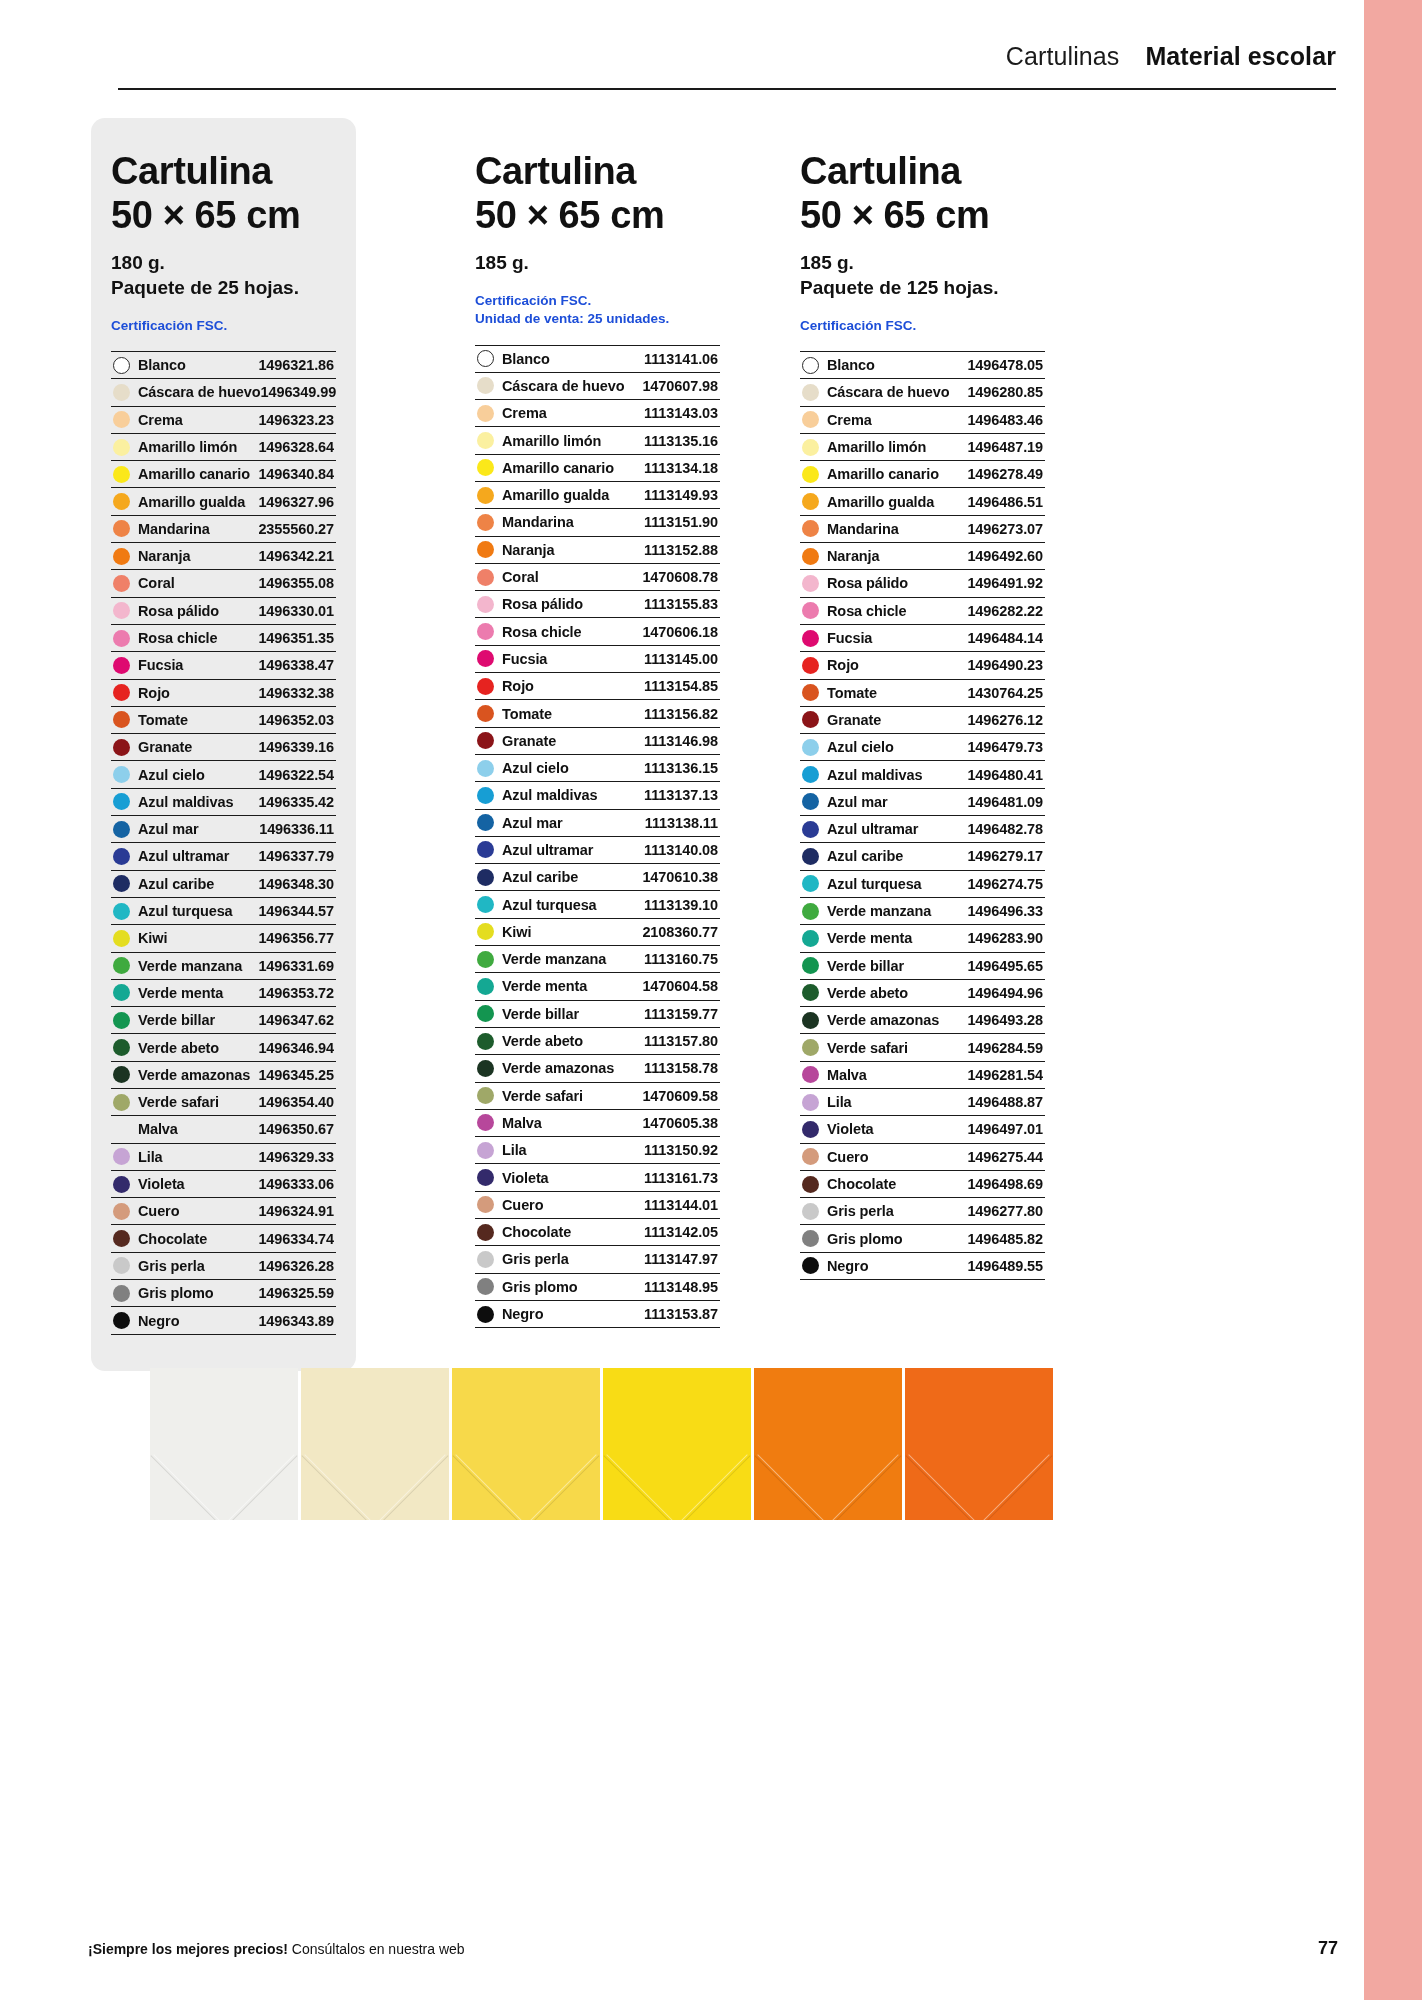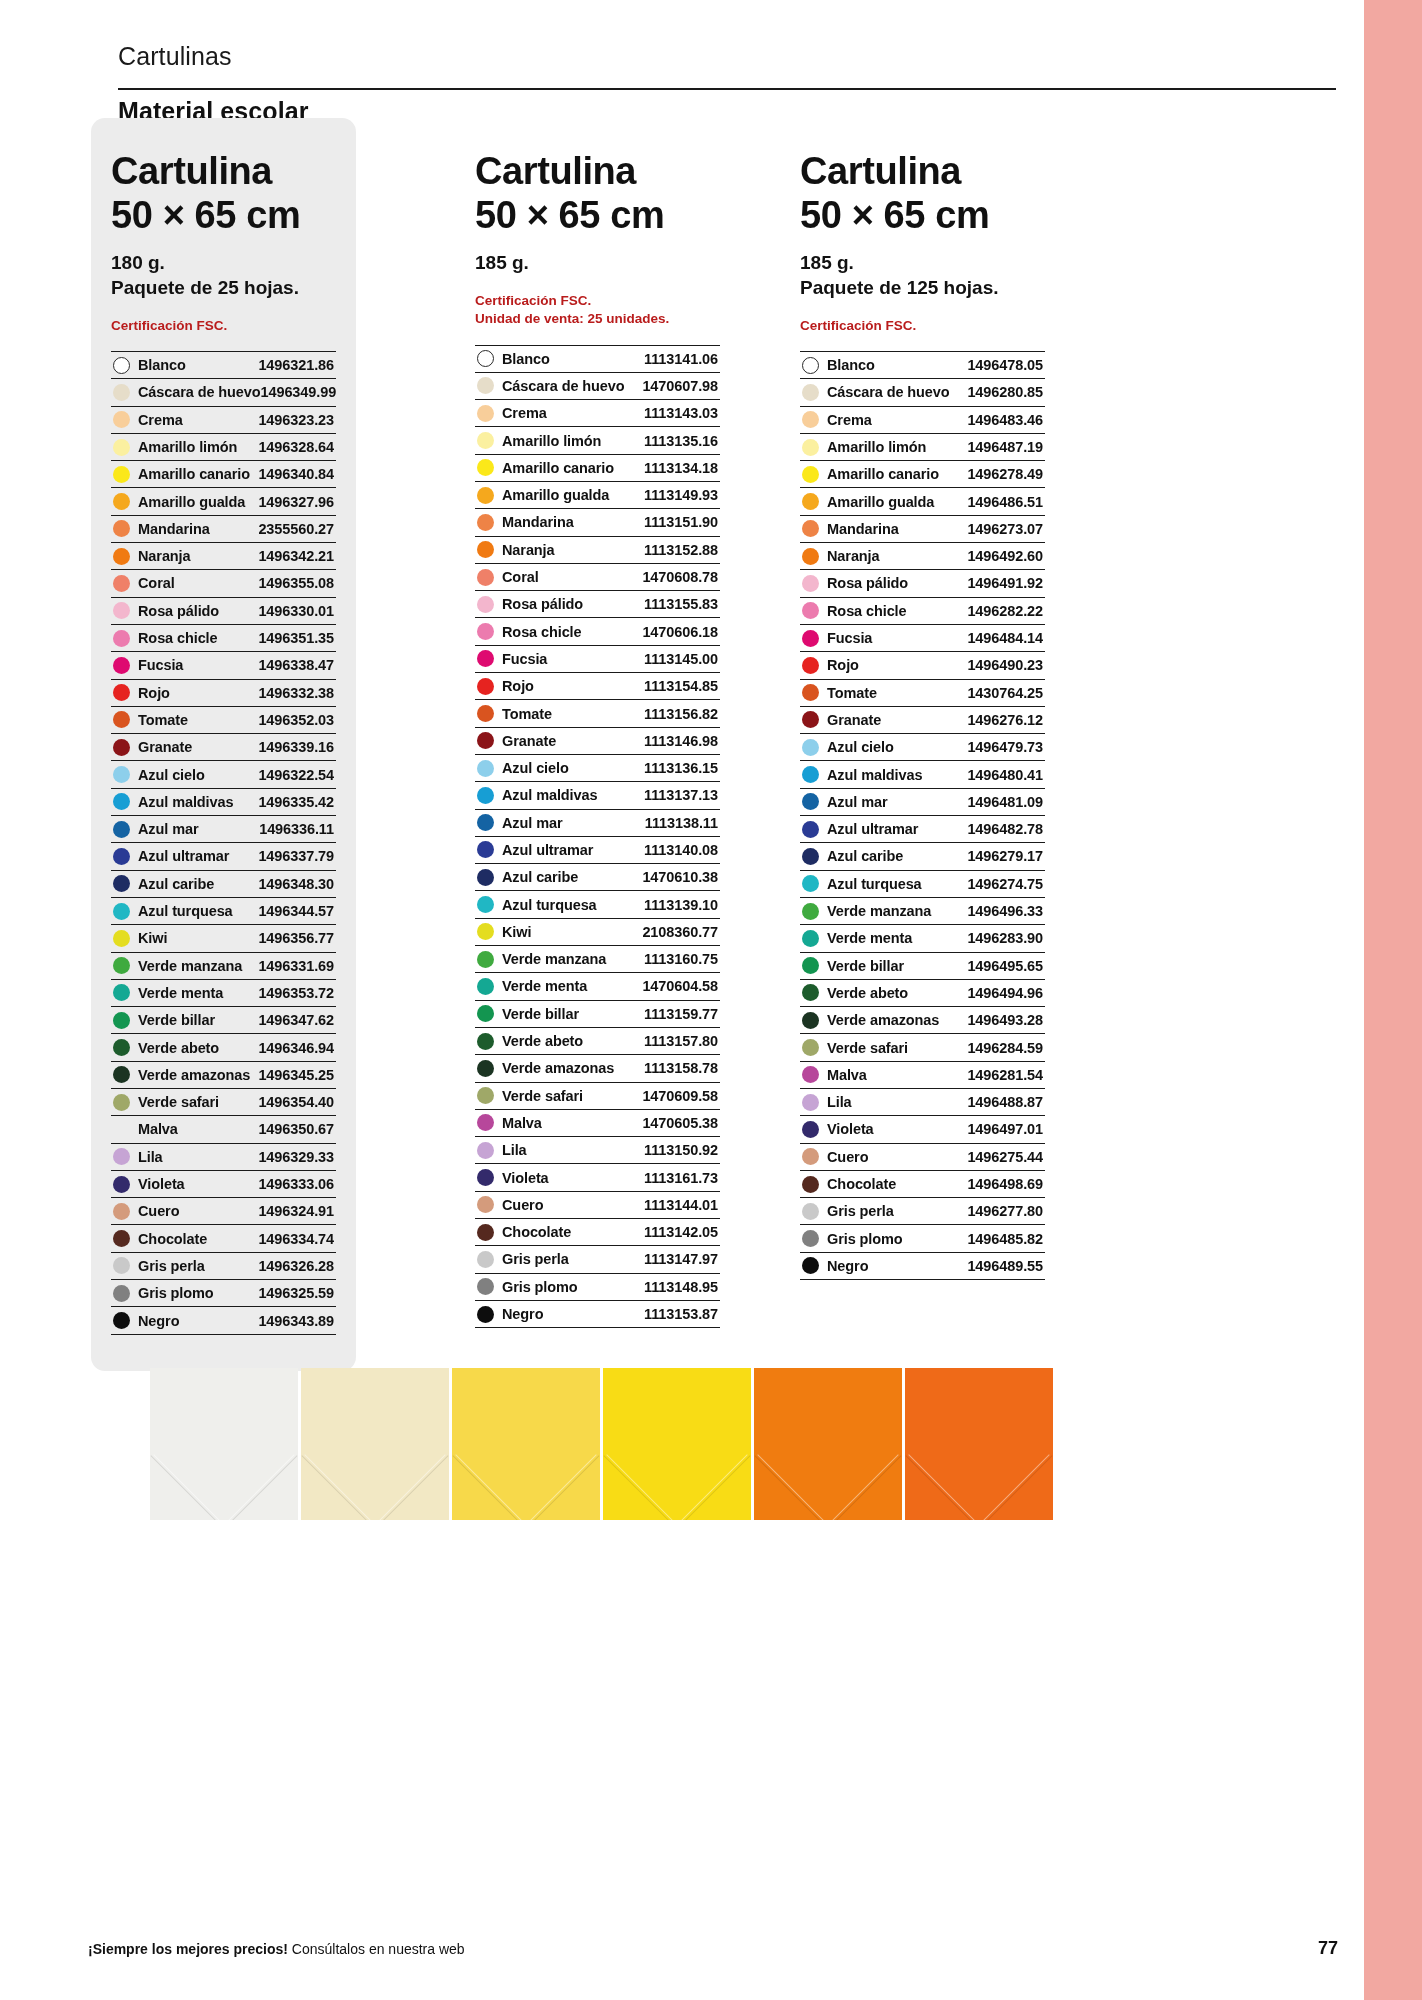--- a/index.html
+++ b/index.html
@@ -33,21 +33,20 @@
 
   
   .page-header {
     position: absolute;
     left: 118px; top: 42px;
     width: 1218px;
     display: flex;
     justify-content: flex-end;
     align-items: baseline;
     gap: 26px;
-    flex-direction: column;
   }
   .header-section {
     font-size: 25px;
     font-weight: 400;
     color: #1a1a1a;
     letter-spacing: .1px;
   }
   .header-category {
     font-size: 25px;
     font-weight: 700;
@@ -103,21 +102,21 @@
     font-weight: 700;
     line-height: 1.3;
     color: #111111;
   }
   .prod-weight .sub { display: block; }
   .prod-note {
     margin-top: 16px;
     font-size: 13.5px;
     font-weight: 600;
     line-height: 1.35;
-    color: #b91c1c;
+    color: #1d4ed8;
   }
   .prod-note .n2 { display: block; }
 
   
   .color-table {
     margin-top: 16px;
     border-top: 1.4px solid #1a1a1a;
   }
   .color-row {
     display: flex;

